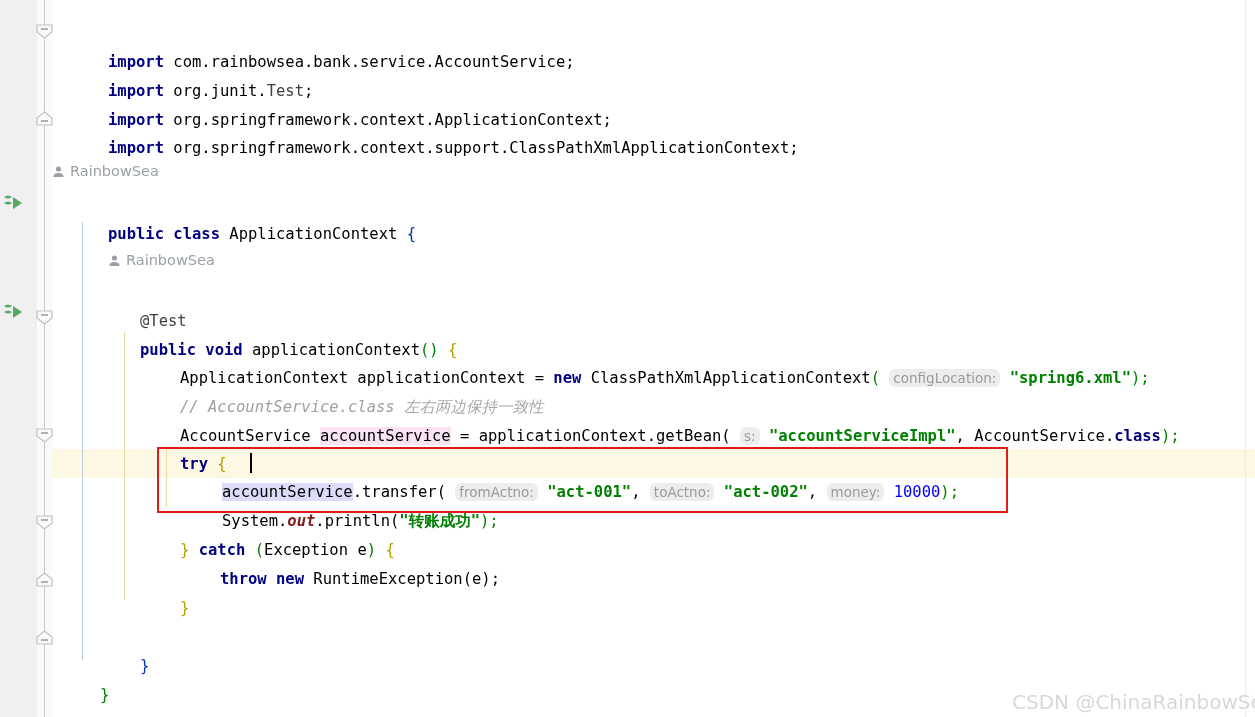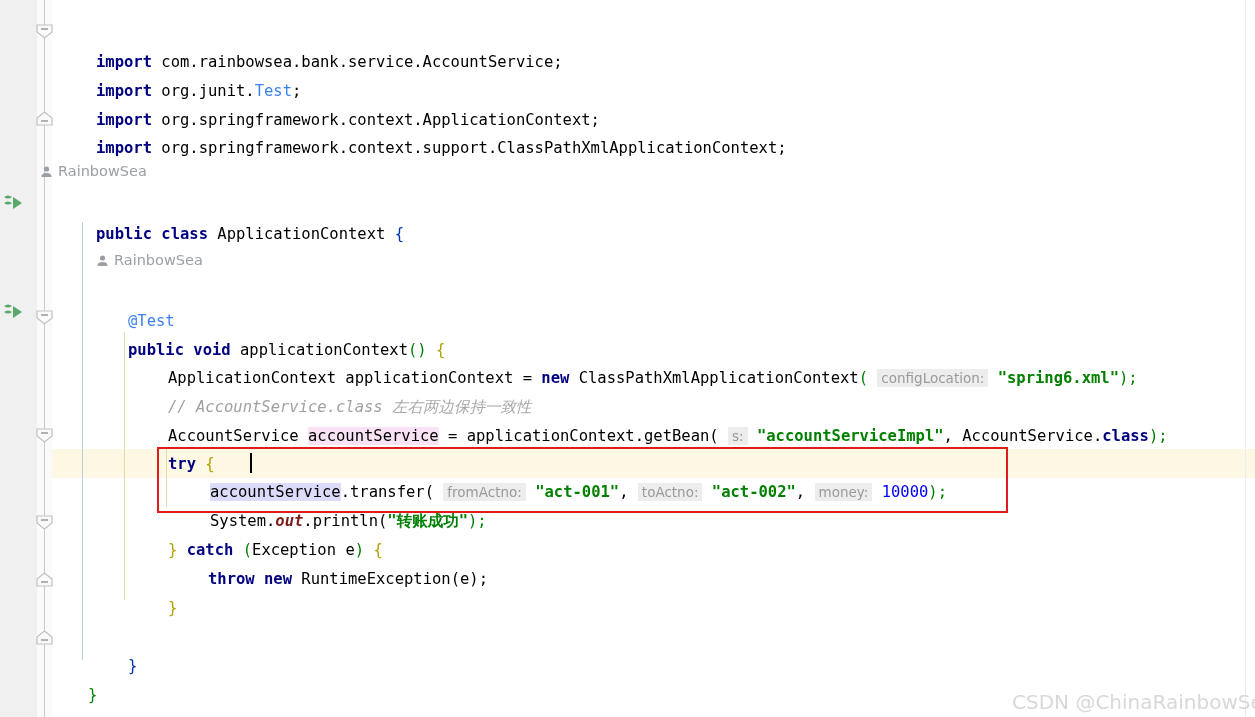--- a/index.html
+++ b/index.html
@@ -14,52 +14,52 @@
   .fold-rail{position:absolute;left:37px;top:0;width:15px;height:717px;background:#fafafa;}
   .fold-line{position:absolute;left:44px;top:0;width:1px;height:717px;background:#c9c9c9;}
 
   
   .run-icon{position:absolute;left:2px;width:22px;height:20px;}
 
   
   .fold{position:absolute;left:36px;width:17px;height:15px;}
 
   
-  .code{position:absolute;left:40px;top:0;width:1203px;height:688px;}
+  .code{position:absolute;left:52px;top:0;width:1203px;height:688px;}
   .line{position:absolute;left:0;white-space:pre;height:29px;line-height:29px;
         font-size:15.5px;color:#000000;letter-spacing:0px;}
 
   
   .cur-line{position:absolute;left:0;width:1255px;height:29px;background:#fdf8e3;}
 
   
   .iguide{position:absolute;width:1px;background:#b8cde0;}
   .iguide.y{background:#e3dca8;}
 
   
   .redbox{position:absolute;border:2.5px solid #e01b1b;box-sizing:border-box;}
 
   
   .kw{color:#000080;font-weight:bold;}
   .pl{color:#000000;}
   .str{color:#008000;font-weight:bold;}
   .num{color:#0000ff;}
-  .anno{color:#3b82f6;}
+  .anno{color:#404040;}
   .cmt{color:#a0a0a0;font-style:italic;}
   .cmt-cn{color:#a8a8a8;font-style:italic;font-family:"DejaVu Sans","Liberation Sans",sans-serif;}
   .stat{color:#7f1d1d;font-weight:bold;font-style:italic;}
   .b1{color:#0033b3;}
   .b2{color:#b3a000;}
   .b3{color:#008000;}
   .ident-hl{background:#dcdcfa;}
   .pink-hl{background:#fae3f5;}
 
   
   .hint{
-    background:#ededed;color:#9a9a9a;border-radius:0;
+    background:#ededed;color:#9a9a9a;border-radius:6px;
     padding:1px 4px;font-size:13.5px;
     font-family:"DejaVu Sans","Liberation Sans",sans-serif;
   }
 
   
   .caret{position:absolute;width:1.6px;height:20px;background:#000000;}
 
   
   .author{position:absolute;white-space:nowrap;color:#9aa0a6;font-size:14.5px;
           font-family:"DejaVu Sans","Liberation Sans",sans-serif;}

